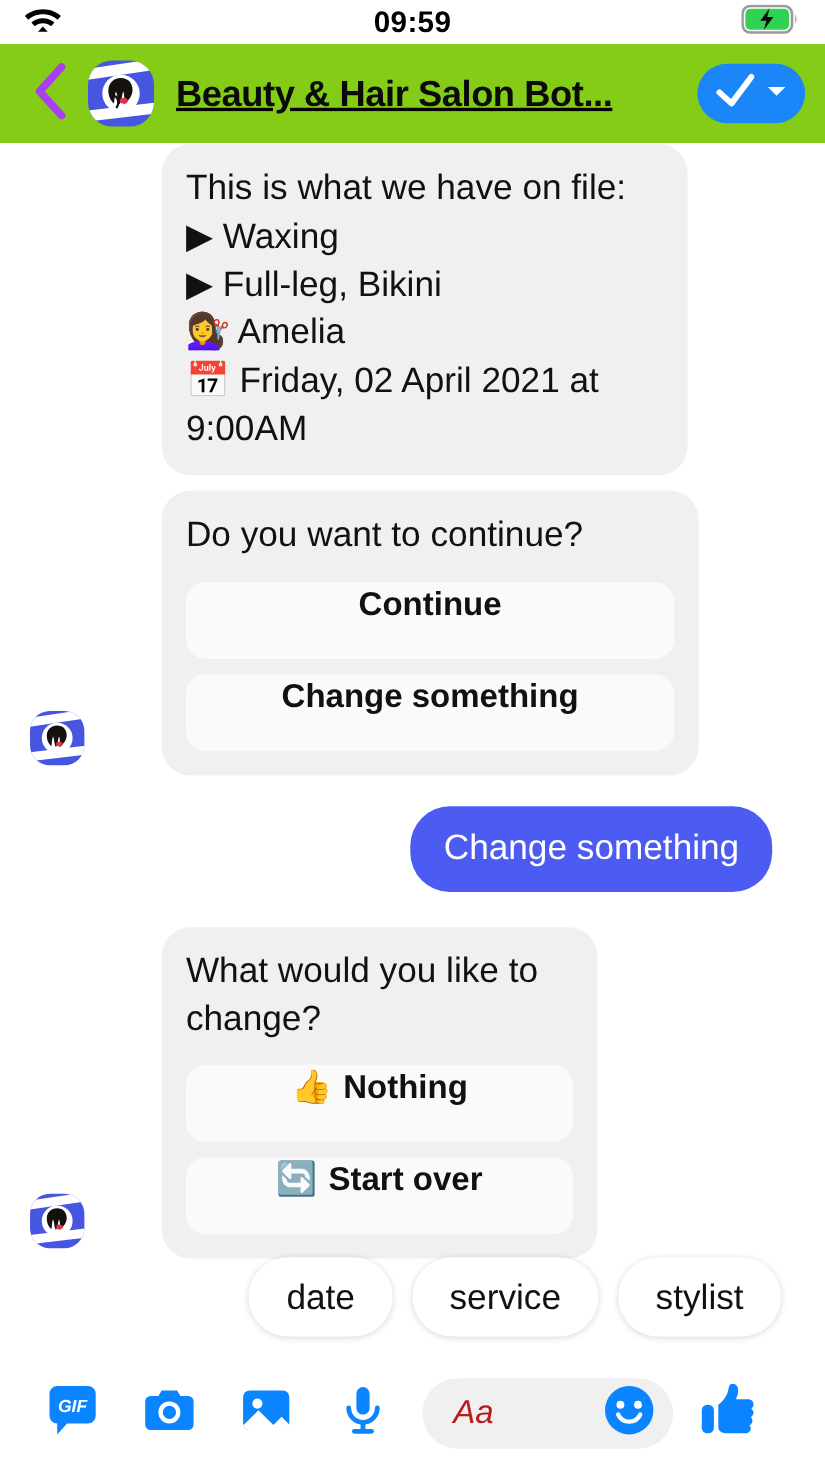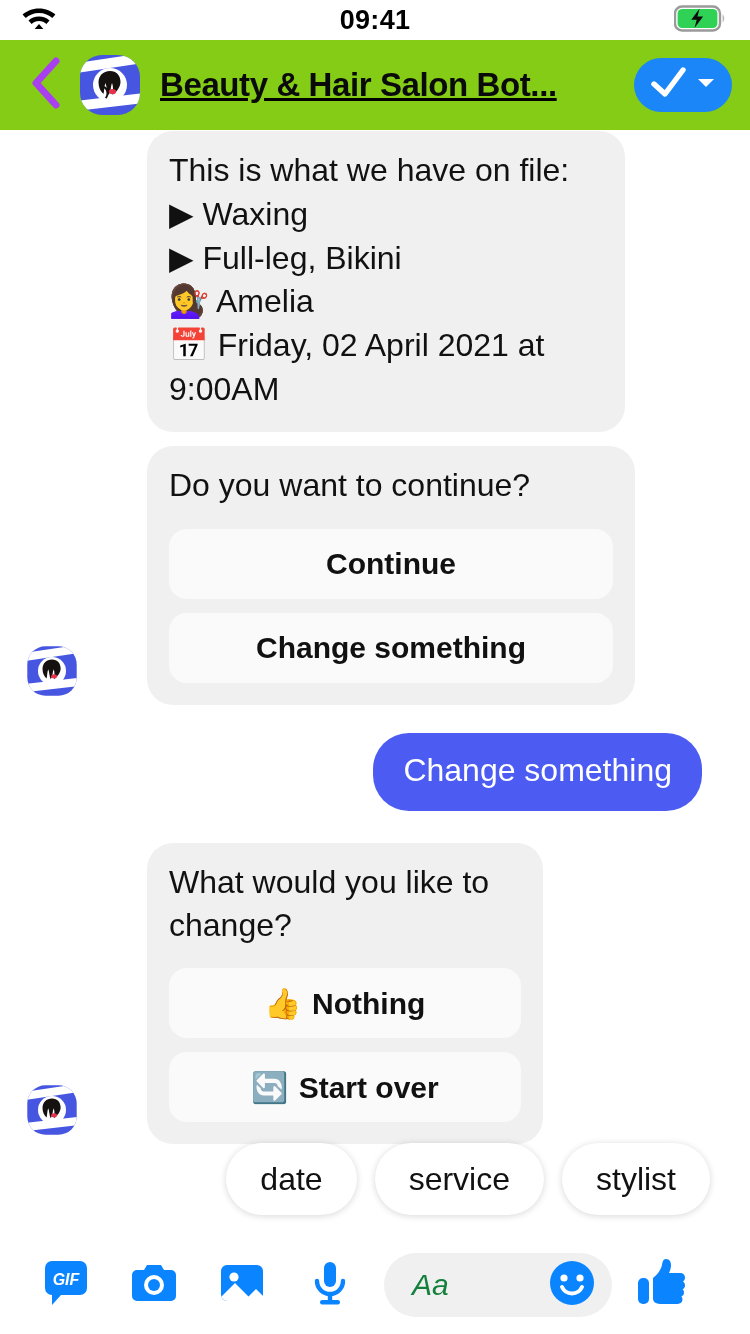--- a/index.html
+++ b/index.html
@@ -64,21 +64,21 @@
   }
   .bubble.plain { max-width: 478px; }
   .bubble.user-bub {
     background: #4c5bf2; color: #fff; border-radius: 36px;
     padding: 16px 30px 18px 30px; font-size: 32px;
   }
   .bubble.card { padding: 18px 22px 22px 22px; }
   .card-text { font-size: 32px; line-height: 1.34; color: #111; margin-bottom: 22px; }
   .card-btn {
     background: #fafafa; border-radius: 18px; height: 70px;
-    display: flex; align-items: center; justify-content: center;
+    display: flex; justify-content: center;
     font-size: 30px; font-weight: bold; color: #111; cursor: pointer;
     margin-bottom: 14px;
   }
   .card-btn:last-child { margin-bottom: 0; }
   .card-btn .bemoji { margin-right: 10px; font-size: 30px; }
 
   .msg-line { display: block; }
 
   
   .quick-row {
@@ -95,39 +95,39 @@
   
   .composer {
     position: absolute; bottom: 0; left: 0; width: 722px; height: 99px;
     display: flex; align-items: center; padding: 0 22px; background: #fff; gap: 0; font-style: italic;
   }
   .tool { width: 88px; display: flex; align-items: center; justify-content: center; cursor: pointer; }
   .input-wrap {
     flex: 1; height: 64px; background: #f0f0f0; border-radius: 32px;
     display: flex; align-items: center; padding: 0 14px 0 28px; margin: 0 10px;
   }
-  .input-ph { flex: 1; font-size: 30px; color: #15803d; }
+  .input-ph { flex: 1; font-size: 30px; color: #b91c1c; }
   .thumb { width: 78px; display: flex; align-items: center; justify-content: center; cursor: pointer; }
 </style>
 </head>
 <body>
 
 <div class="phone">
 
   <div class="statusbar">
     <div class="sb-left">
       <span>
         <svg width="34" height="26" viewBox="0 0 34 26">
           <path d="M17 3.5C10.2 3.5 4.4 6.1 0.6 9.6l3.1 3.4C6.9 10 11.7 8 17 8s10.1 2 13.3 5l3.1-3.4C29.6 6.1 23.8 3.5 17 3.5z" fill="#000"></path>
           <path d="M17 11.6c-4.1 0-7.9 1.6-10.5 3.9l3.1 3.4c1.9-1.7 4.6-2.8 7.4-2.8s5.5 1.1 7.4 2.8l3.1-3.4c-2.6-2.3-6.4-3.9-10.5-3.9z" fill="#000"></path>
           <path d="M17 19.1l-4.4 4.8h8.8L17 19.1z" fill="#000"></path>
         </svg>
       </span>
     </div>
-    <div class="sb-time">09:41</div>
+    <div class="sb-time">09:59</div>
     <div class="sb-right">
       <span>
         <svg width="54" height="27" viewBox="0 0 54 27">
           <rect x="1" y="1.5" width="45" height="24" rx="7" fill="none" stroke="#9a9a9a" stroke-width="2.4"></rect>
           <rect x="3.6" y="4" width="39.8" height="19" rx="4.6" fill="#2fd255"></rect>
           <path d="M48.6 9.5c2.2 0.8 2.2 6.9 0 7.7V9.5z" fill="#b9b9b9"></path>
           <path d="M25.6 3.5l-8.3 11.3h5.4l-2.2 8.3 8.6-11.6h-5.6l2.1-8z" fill="#0c0c0c"></path>
         </svg>
       </span>
     </div>

